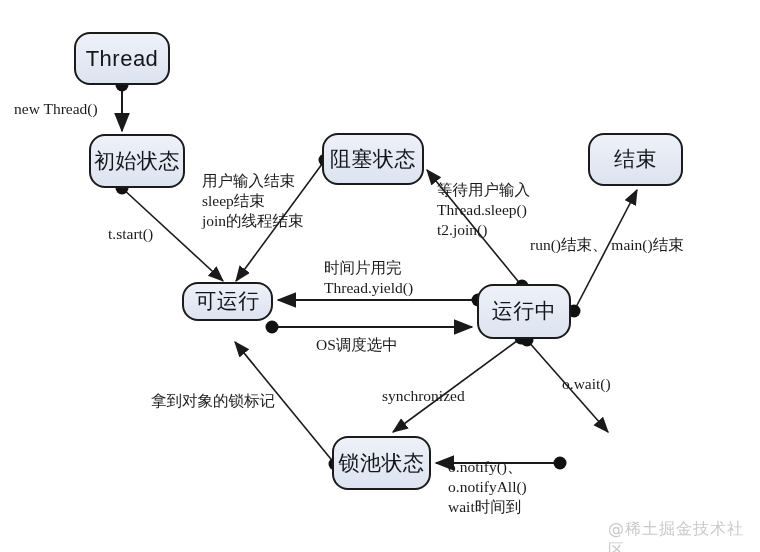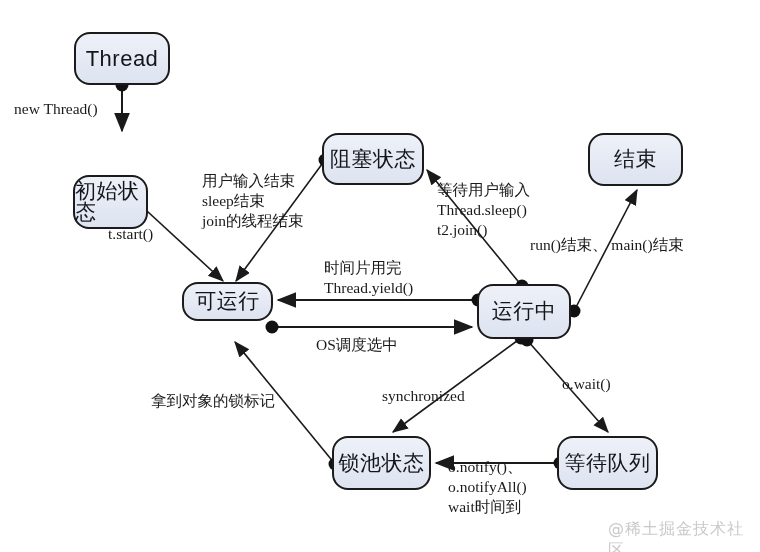--- a/index.html
+++ b/index.html
@@ -113,21 +113,21 @@
     <g>
       <line x1="560" y1="463" x2="436" y2="463" stroke="#1a1a1a" stroke-width="2" marker-end="url(#ah)"></line>
       <circle cx="560" cy="463" r="6.5" fill="#111"></circle>
     </g>
   </svg>
 
   <div class="node latin" style="left:74px;top:32px;width:96px;height:53px;">
     <span>Thread</span>
   </div>
 
-  <div class="node cjk" style="left:73px;top:134px;width:75px;height:54px;margin-top:41px;">
+  <div class="node cjk" style="left:89px;top:134px;width:96px;height:54px;">
     <span>初始状态</span>
   </div>
 
   <div class="node cjk" style="left:322px;top:133px;width:102px;height:52px;">
     <span>阻塞状态</span>
   </div>
 
   <div class="node cjk" style="left:588px;top:133px;width:95px;height:53px;">
     <span>结束</span>
   </div>
@@ -137,23 +137,20 @@
   </div>
 
   <div class="node cjk" style="left:477px;top:284px;width:94px;height:55px;">
     <span>运行中</span>
   </div>
 
   <div class="node cjk" style="left:332px;top:436px;width:99px;height:54px;">
     <span>锁池状态</span>
   </div>
 
-  <div class="node cjk" style="left:557px;top:436px;width:101px;height:54px;">
-    <span>等待队列</span>
-  </div>
 
   <div class="lbl" style="left:14px;top:99px;">new Thread()</div>
   <div class="lbl" style="left:108px;top:224px;">t.start()</div>
   <div class="lbl" style="left:202px;top:171px;">用户输入结束
 sleep结束
 join的线程结束</div>
   <div class="lbl" style="left:437px;top:180px;">等待用户输入
 Thread.sleep()
 t2.join()</div>
   <div class="lbl" style="left:530px;top:235px;">run()结束、 main()结束</div>

